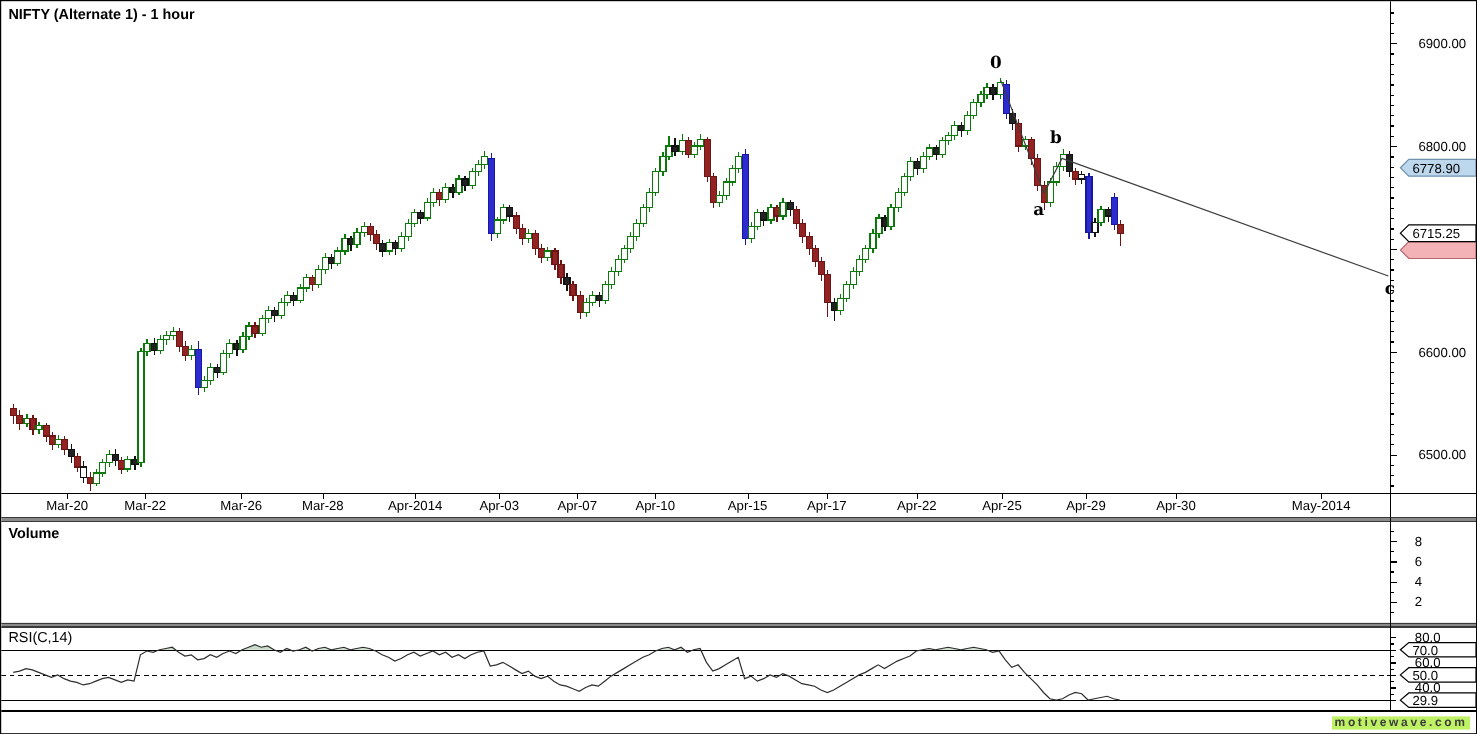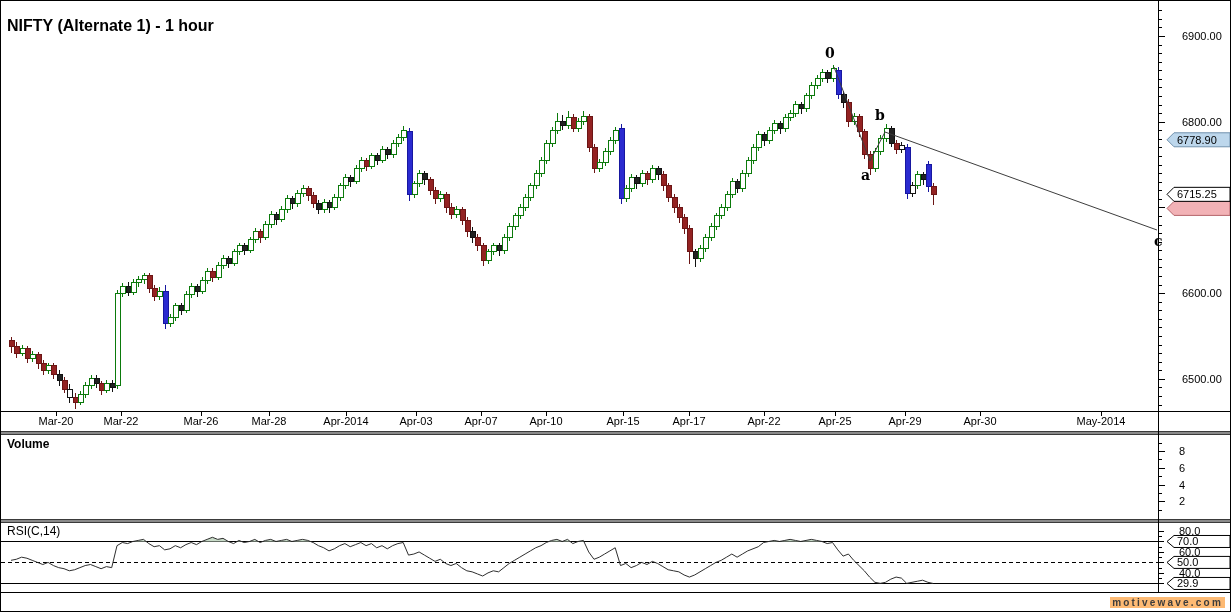--- a/index.html
+++ b/index.html
@@ -1,22 +1,22 @@
 <!DOCTYPE html>
 <html><head>
 <meta charset="utf-8">
 <style>
   html,body{margin:0;padding:0;background:#fff;}
   .app{position:relative;width:1231px;height:612px;background:#fff;border:1px solid #000;box-sizing:border-box;overflow:hidden;
        font-family:"Liberation Sans",sans-serif;}
   .overlay{position:absolute;white-space:nowrap;color:#000;}
-  .title{left:6px;top:16px;font-size:16px;font-weight:bold;}
+  .title{left:6px;top:4px;font-size:12px;font-weight:bold;}
   .vol-label{left:6px;top:436px;font-size:12px;font-weight:bold;text-align:right;}
   .rsi-label{left:6px;top:523px;font-size:12px;font-weight:normal;}
-  .watermark{right:5px;top:596px;font-size:10px;font-weight:bold;letter-spacing:2.2px;color:#3c3c3c;background:#fdba74;padding:0 2px;}
+  .watermark{right:5px;top:596px;font-size:10px;font-weight:bold;letter-spacing:2.2px;color:#3c3c3c;background:#bef264;padding:0 2px;}
   .wave{position:absolute;font-family:"DejaVu Serif",serif;font-weight:bold;font-size:14px;color:#000;}
   svg{position:absolute;left:0;top:0;}
   svg text{font-family:"Liberation Sans",sans-serif;font-size:11px;fill:#000;}
 </style>
 </head>
 <body>
 
 <div class="app">
   <svg id="chart-svg" width="1231" height="612">
       <g>

